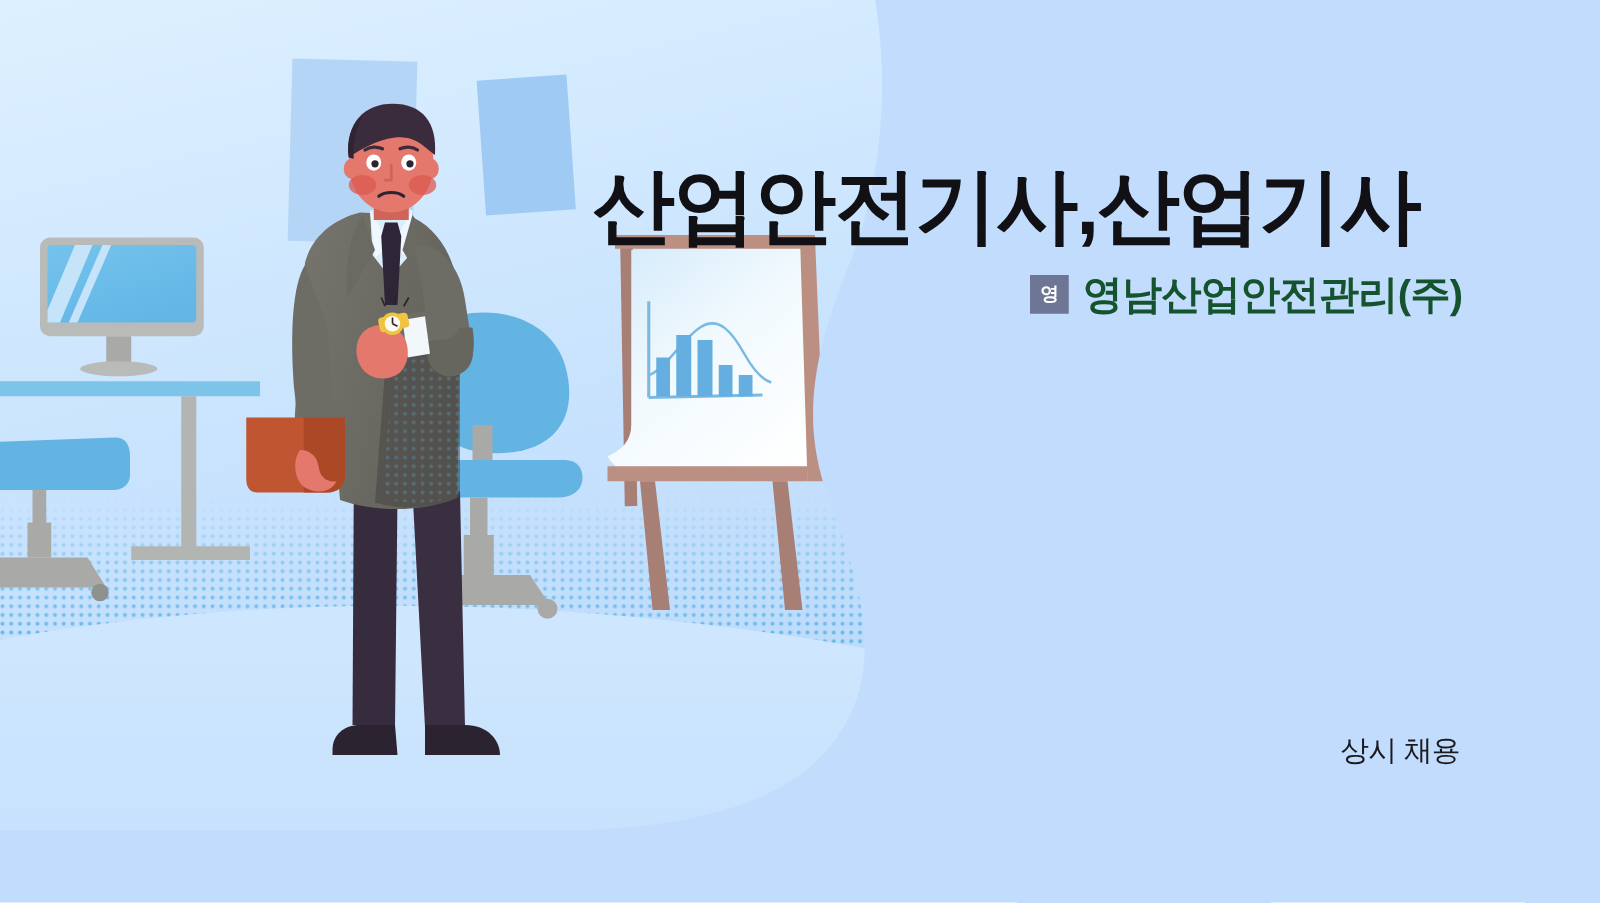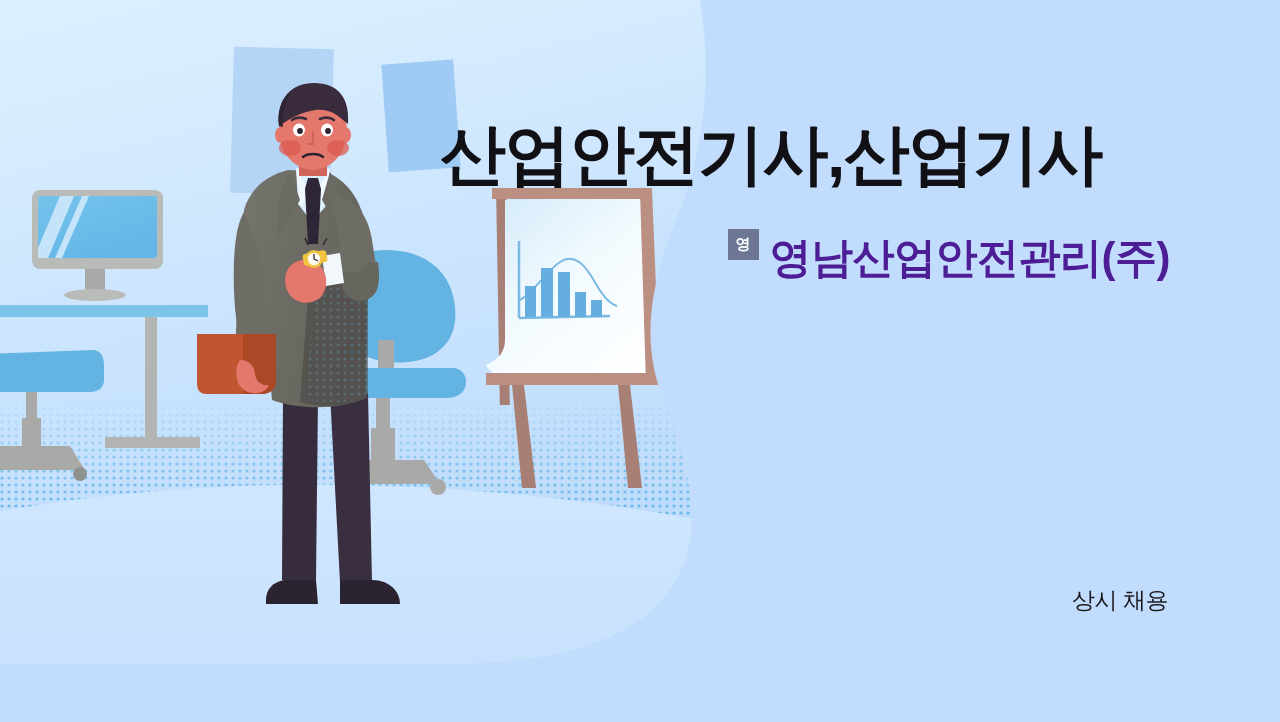--- a/index.html
+++ b/index.html
@@ -26,23 +26,23 @@
   
   .illus {
     position: absolute;
     left: 0; top: 0;
     width: 1280px; height: 722px;
   }
   
   .text-block {
     position: absolute;
     left: 440px;
-    top: 120px;
+    top: 130px;
     width: 730px;
-    text-align: left;
+    text-align: center;
   }
   .banner-title {
     margin: 0;
     font-size: 66px;
     line-height: 1.06;
     font-weight: bold;
     color: #111014;
     letter-spacing: -1.5px;
     white-space: nowrap;
   }
@@ -59,26 +59,25 @@
     background: #6d7694;
     color: #ffffff;
     font-size: 15px;
     font-weight: bold;
     display: flex;
     align-items: center;
     justify-content: center;
     flex: none;
   }
   .company-name {
-    font-size: 42px;
+    font-size: 32px;
     font-weight: bold;
-    color: #4c1d95;
+    color: #14532d;
     letter-spacing: -0.5px;
     white-space: nowrap;
-    margin-top: 26px;
   }
   .hiring-note {
     position: absolute;
     right: 112px;
     top: 585px;
     font-size: 23px;
     font-weight: normal;
     color: #1b1a1f;
     letter-spacing: -0.5px;
     white-space: nowrap;

